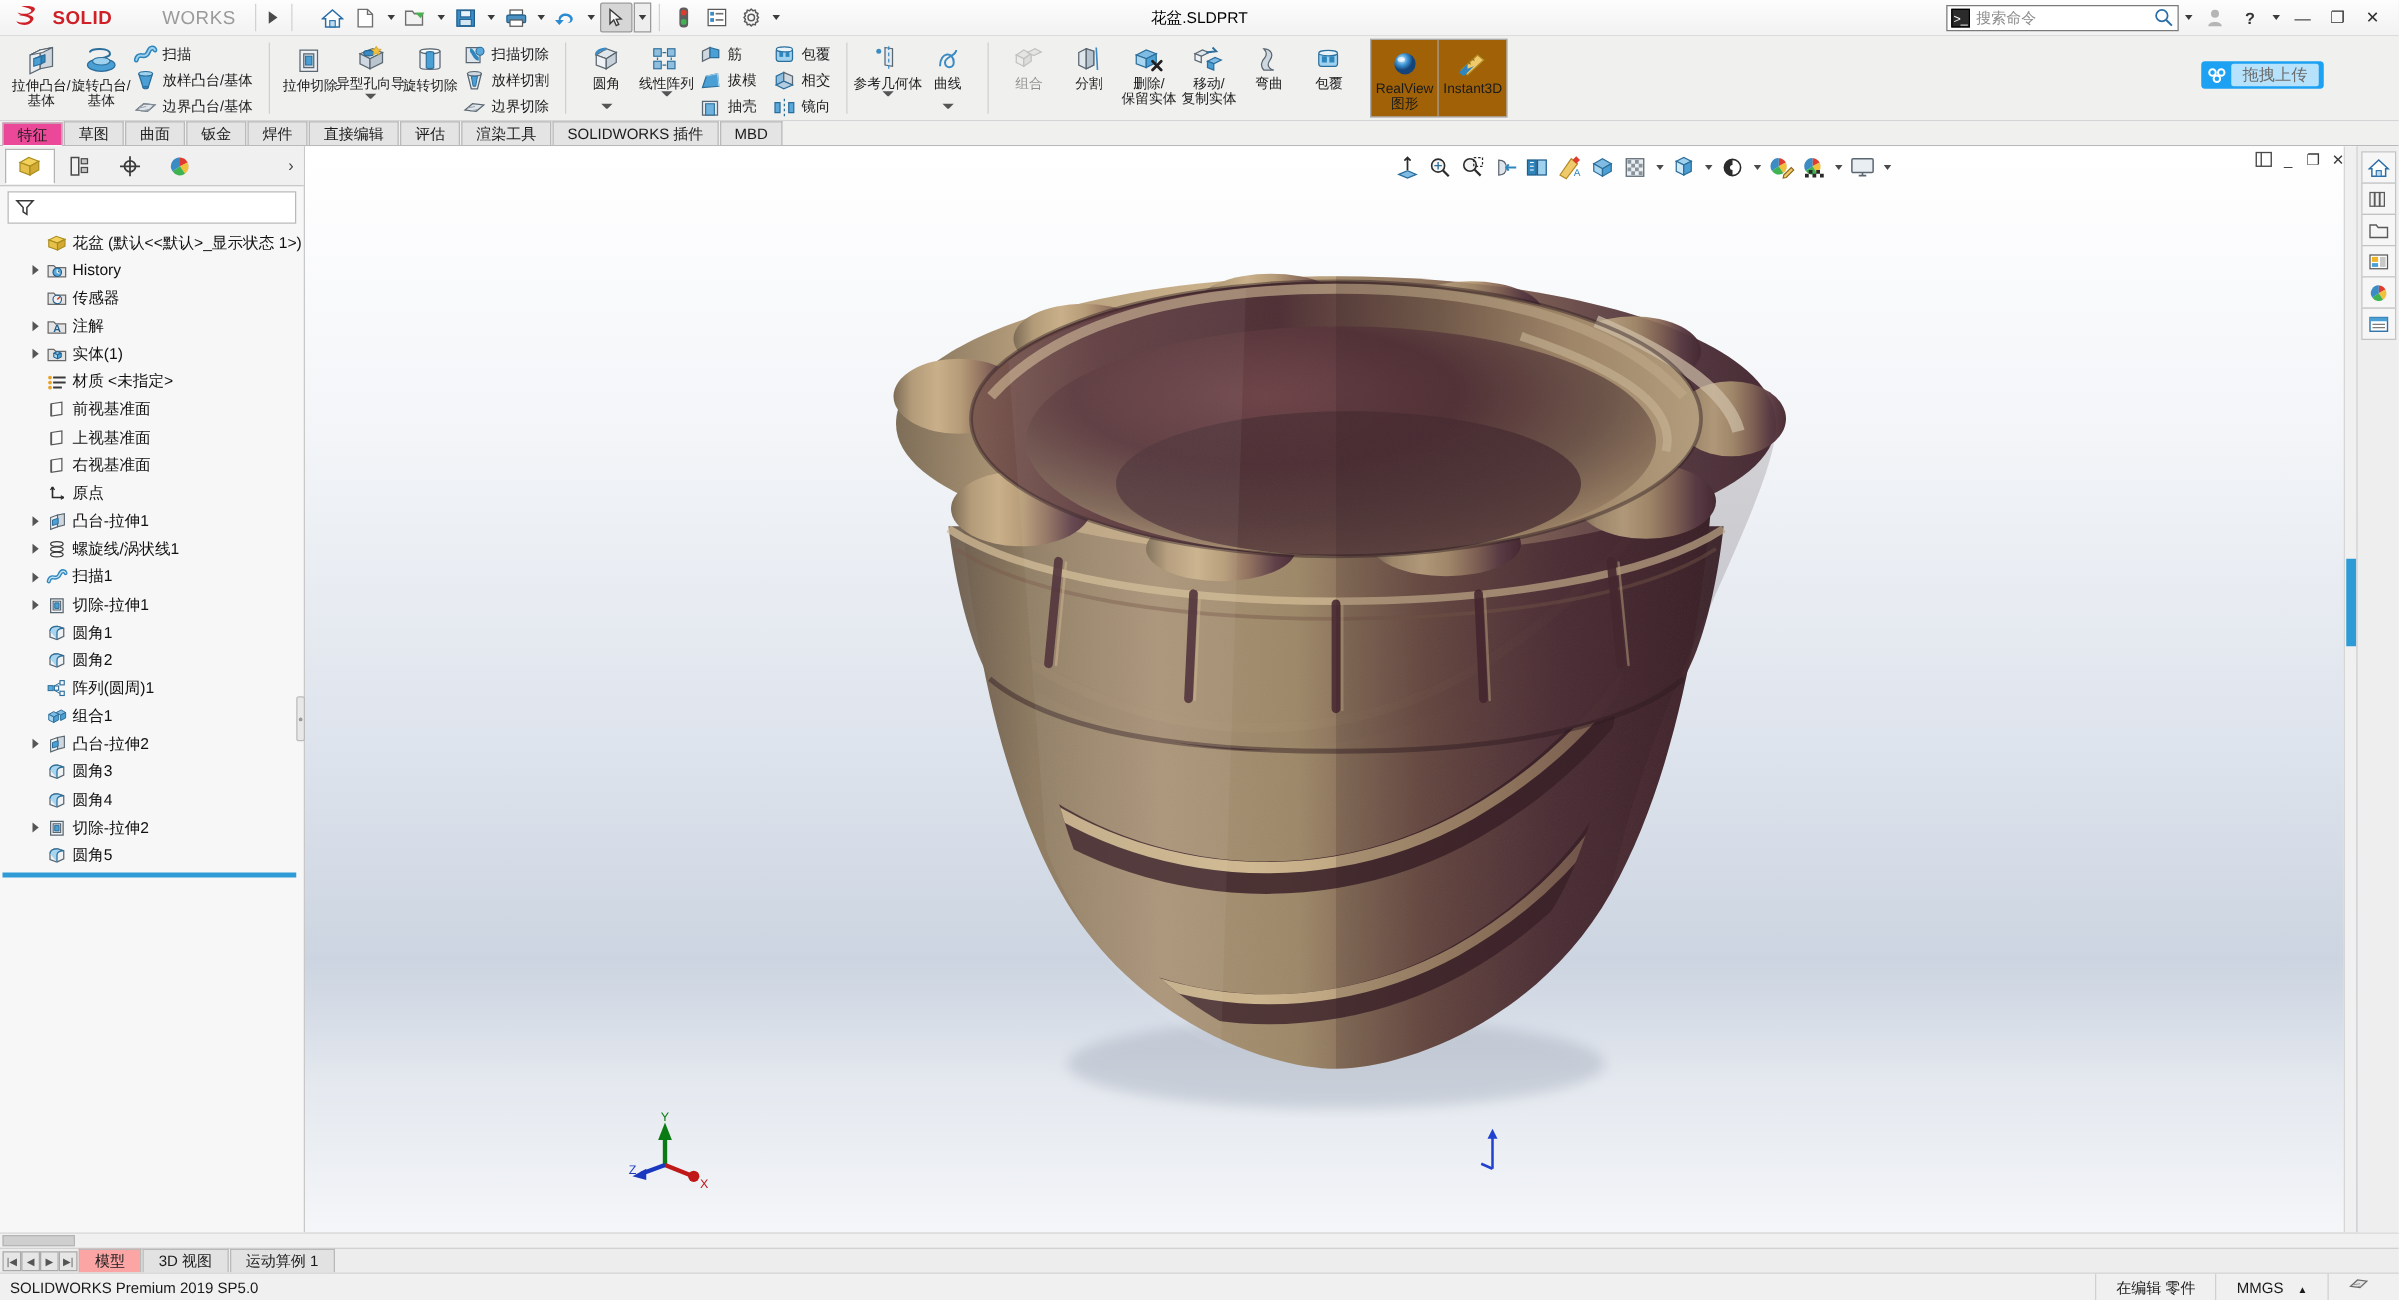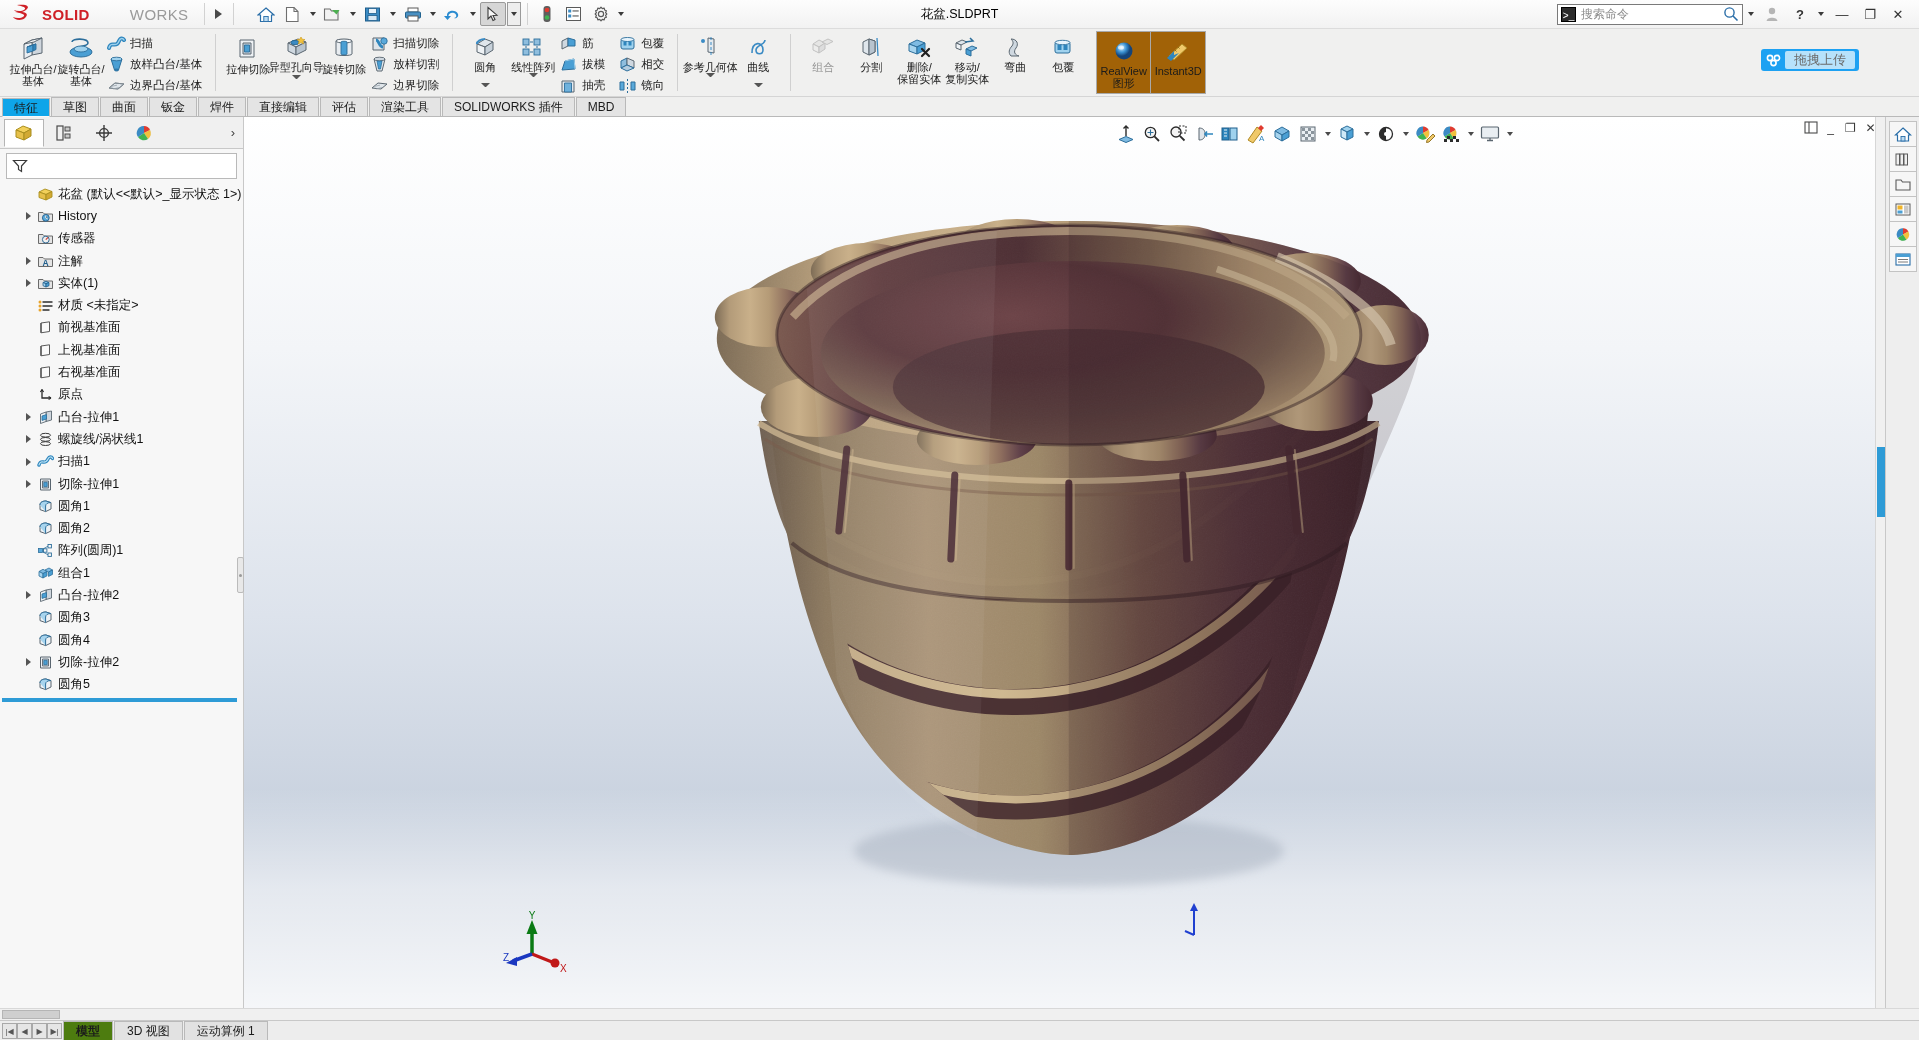--- a/index.html
+++ b/index.html
@@ -73,21 +73,21 @@
 
   
   .cmdtabs{
     height:20px; flex:0 0 20px; display:flex; align-items:flex-end; background:#f0f0ef;
     border-bottom:1px solid #b9b9b9; padding-left:2px; position:relative;
   }
   .ctab{
     height:19px; line-height:18px; padding:0 11px; font-size:12px; background:#e4e4e4;
     border:1px solid #b9b9b9; border-bottom:none; margin-right:1px; cursor:pointer; color:#1b1b1b;
   }
-  .ctab.active{ background:#0ea5e9; border-bottom:1px solid #f7f7f7; margin-bottom:-1px; }
+  .ctab.active{ background:#ec4899; border-bottom:1px solid #f7f7f7; margin-bottom:-1px; }
 
   
   .bodyrow{ flex:1 1 auto; display:flex; min-height:0; background:#f7f7f7; position:relative;}
 
   
   .viewbar{
     position:absolute; left:870px; top:2px; height:30px; display:flex; align-items:center; gap:2px; z-index:30;
   }
   .vbtn{ width:24px;height:26px;display:flex;align-items:center;justify-content:center;cursor:pointer;border:1px solid transparent;border-radius:2px;}
   .vcaret{ width:11px;height:26px;display:flex;align-items:center;justify-content:center;cursor:pointer;}
@@ -127,21 +127,21 @@
   .rdock{ width:34px; flex:0 0 34px; background:#eeeeee; border-left:1px solid #c8c8c8; display:flex;flex-direction:column;align-items:center;padding-top:4px;}
   .rdock .rb{ width:28px;height:26px;display:flex;align-items:center;justify-content:center;border:1px solid #c3c3c3;background:#f6f6f6;margin-bottom:-1px;cursor:pointer;}
   .gfx-scroll-v{ position:absolute; right:0; top:0; bottom:0; width:10px; background:#f0f0f0; border-left:1px solid #d6d6d6;}
   .gfx-scroll-v .thumb{ position:absolute; top:330px; left:1px; width:8px; height:70px; background:#2e9bd6;}
 
   
   .doctabs{ height:20px; flex:0 0 20px; display:flex; align-items:flex-end; background:#ededed; border-top:1px solid #c8c8c8; padding-left:2px;}
   .navarrows{ display:flex; align-items:center; gap:0px; padding-bottom:1px;}
   .navarrows .na{ width:15px;height:16px;border:1px solid #a9a9a9;background:#e6e6e6;display:flex;align-items:center;justify-content:center;font-size:8px;color:#555;cursor:pointer;}
   .dtab{ height:19px;line-height:18px;padding:0 12px;font-size:12px;background:#e2e2e2;border:1px solid #b9b9b9;border-bottom:none;margin-left:1px;cursor:pointer;}
-  .dtab.active{ background:#4d7c0f;font-weight:bold; }
+  .dtab.active{ background:#fca5a5; }
   .statusbar{ height:22px; flex:0 0 22px; display:flex; align-items:center; background:#f0f0f0; border-top:1px solid #d2d2d2; font-size:12px; color:#1b1b1b; padding:0 8px;}
   .statusbar .right{ margin-left:auto; display:flex; align-items:center; gap:0px;}
   .stcell{ padding:0 16px; border-left:1px solid #d0d0d0; height:22px; line-height:22px;}
 
   
   .hscroll{ height:12px; flex:0 0 12px; background:#f0f0f0; border-top:1px solid #d8d8d8; position:relative;}
   .hscroll .th{ position:absolute; left:2px; top:1px; width:58px; height:9px; background:#cfcfcf; border:1px solid #b5b5b5;}
 </style>
 </head>
 <body>
@@ -1287,13 +1287,29 @@
       <div class="na">|◀</div>
       <div class="na">◀</div>
       <div class="na">▶</div>
       <div class="na">▶|</div>
     </div>
     <div class="dtab active">模型</div>
     <div class="dtab">3D 视图</div>
     <div class="dtab">运动算例 1</div>
   </div>
 
+  <div class="statusbar">
+    <span>SOLIDWORKS Premium 2019 SP5.0</span>
+    <span class="right">
+      <span class="stcell">在编辑 零件</span>
+      <span class="stcell">
+        <span>MMGS</span>
+        <span style="font-size:8px;margin-left:8px;">▲</span>
+      </span>
+      <span class="stcell">
+        <svg width="16" height="14" viewBox="0 0 16 14">
+          <path d="M1.5 9 L7 4 L14.5 5 L9 10 Z" fill="#e4e4e4" stroke="#6a6a6a" stroke-width="1"></path>
+          <path d="M3.5 7.8 L9 7 M5.5 9.6 L11 8.8" stroke="#9a9a9a" stroke-width=".8"></path>
+        </svg>
+      </span>
+    </span>
+  </div>
 </div>
 
 </body></html>

